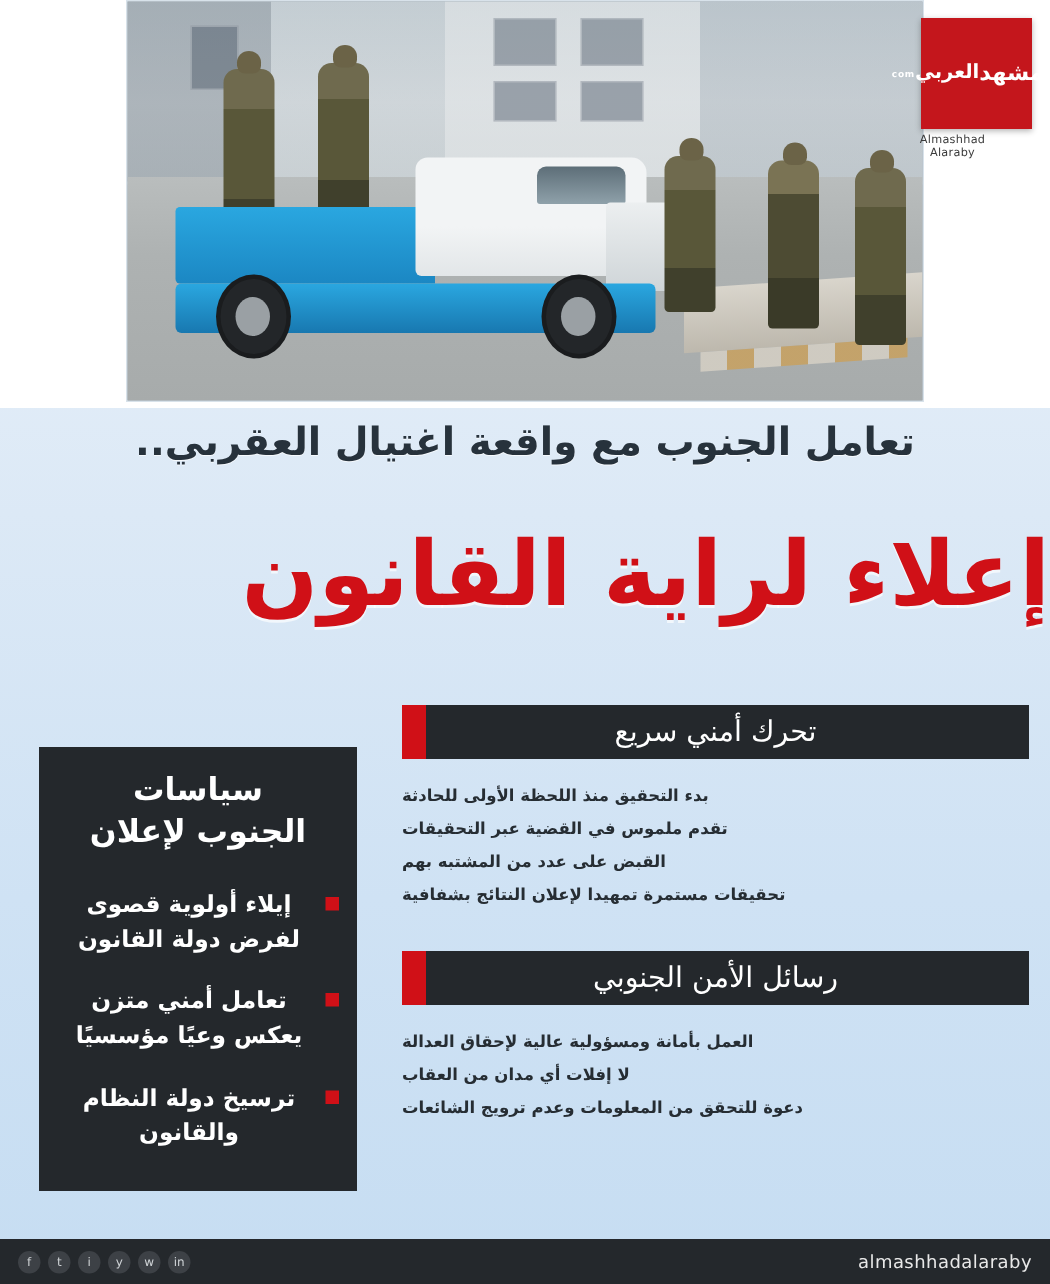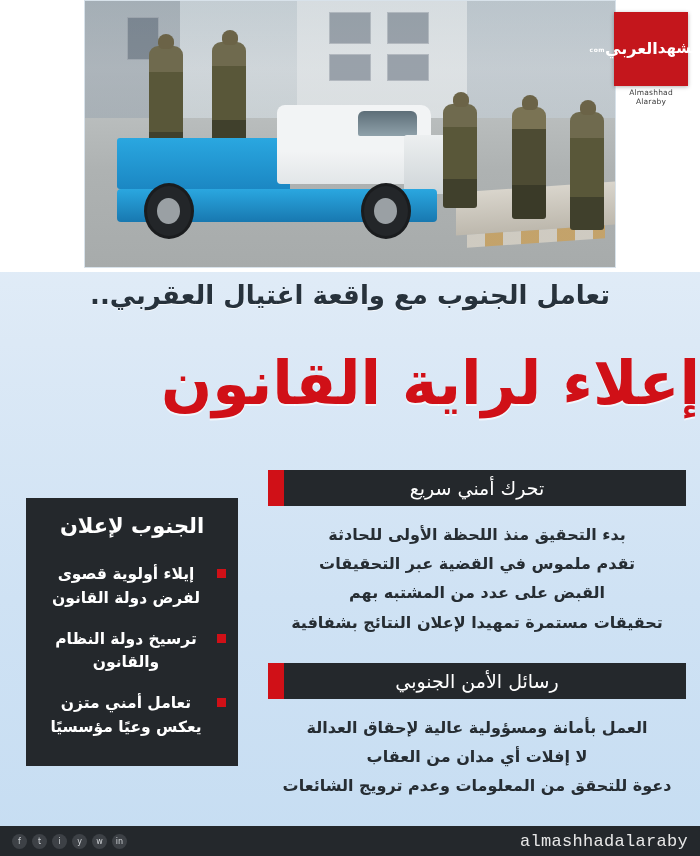--- a/index.html
+++ b/index.html
@@ -122,24 +122,24 @@
     position: absolute; right: 12px; top: 12px;
     width: 74px; height: 74px;
     background: #c4161c;
     color: #fff;
     display: flex; flex-direction: row;
     align-items: center; justify-content: center;
     font-weight: bold; line-height: 1.05;
     box-shadow: 0 1px 4px rgba(0,0,0,.3);
   }
   .logo .l1 { font-size: 15px; }
-  .logo .l2 { font-size: 16px; }
+  .logo .l2 { font-size: 13px; }
   .logo .l3 { font-size: 6px; letter-spacing: .5px; margin-top: 2px; }
   .logo-caption {
-    position: absolute; right: 12px; top: 88px;
+    position: absolute; right: 28px; top: 88px;
     width: 74px; text-align: center;
     font-size: 7.5px; color: #3b3b3b; letter-spacing: .2px;
   }
 
   
   .headline {
     position: absolute; left: 0; top: 280px; width: 700px;
     text-align: center;
     color: #27323c;
     font-size: 26px;
@@ -172,23 +172,23 @@
     font-size: 19px; font-weight: normal;
     margin-bottom: 14px;
   }
   .sec-head .tab {
     position: absolute; left: 0; top: 0; bottom: 0;
     width: 16px; background: #d01017;
   }
   .bullets { list-style: none; }
   .bullets li {
     position: relative;
-    text-align: center;
+    text-align: left;
     color: #2a3views; color: #262d33;
-    font-size: 16px;
+    font-size: 11px;
     font-weight: bold;
     line-height: 1.45;
     padding: 3px 0;
   }
   .sec-head2 { margin-top: 26px; }
 
   
   .col-left {
     position: absolute;
     left: 26px; top: 498px;
@@ -220,23 +220,22 @@
 
   
   .footer {
     position: absolute; left: 0; bottom: 0;
     width: 700px; height: 30px;
     background: #24282c;
     display: flex; align-items: center;
     padding: 0 12px;
   }
   .footer .site {
-    color: #e8e8e8; font-size: 17px; letter-spacing: .3px;
+    color: #e8e8e8; font-size: 12px; letter-spacing: .3px;
     direction: ltr;
-    font-family: Liberation Mono, monospace;
   }
   .footer .socials {
     margin-right: auto;
     display: flex; gap: 5px; direction: ltr;
   }
   .footer .soc {
     width: 15px; height: 15px; border-radius: 50%;
     background: #3d4146;
     color: #cfd3d6;
     font-size: 8px;
@@ -308,26 +307,27 @@
   </div>
   <ul class="bullets">
     <li>العمل بأمانة ومسؤولية عالية لإحقاق العدالة</li>
     <li>لا إفلات أي مدان من العقاب</li>
     <li>دعوة للتحقق من المعلومات وعدم ترويج الشائعات</li>
   </ul>
 </div>
 
 <div class="col-left">
   <div class="title">
+    <div>سياسات</div>
     <div>الجنوب لإعلان</div>
   </div>
   <ul>
     <li><span class="sq"></span><span>إيلاء أولوية قصوى لفرض دولة القانون</span></li>
+    <li><span class="sq"></span><span>تعامل أمني متزن يعكس وعيًا مؤسسيًا</span></li>
     <li><span class="sq"></span><span>ترسيخ دولة النظام والقانون</span></li>
-    <li><span class="sq"></span><span>تعامل أمني متزن يعكس وعيًا مؤسسيًا</span></li>
   </ul>
 </div>
 
 <div class="footer">
   <span class="site">almashhadalaraby</span>
   <span class="socials">
     <span class="soc">f</span>
     <span class="soc">t</span>
     <span class="soc">i</span>
     <span class="soc">y</span>

